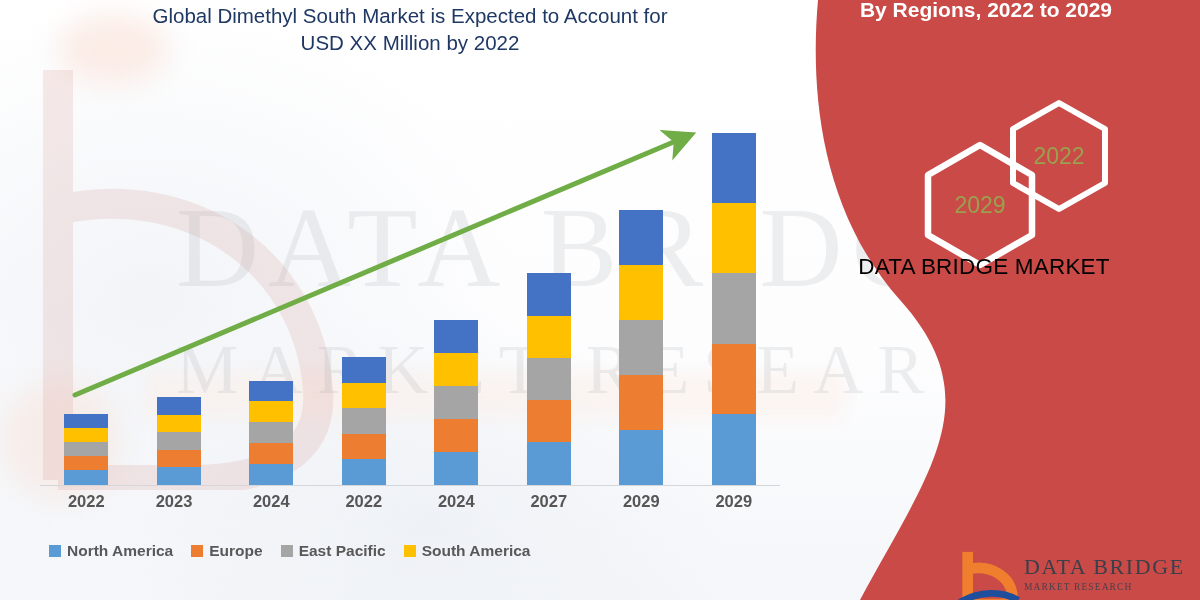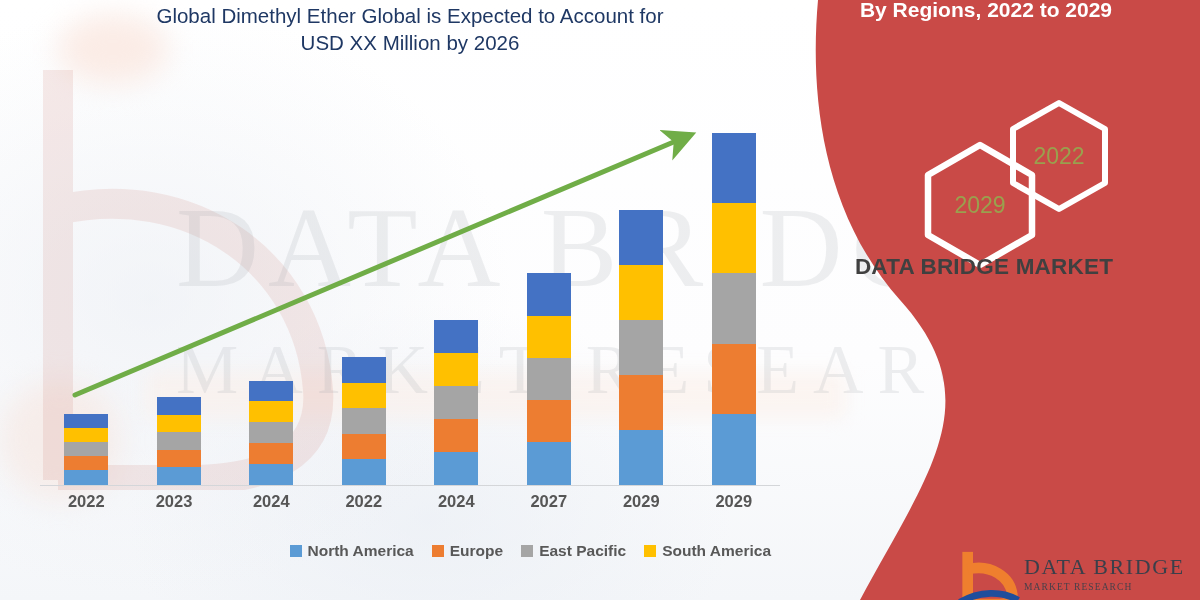--- a/index.html
+++ b/index.html
@@ -73,21 +73,21 @@
   
   .xlabels{position:absolute;left:40px;top:492px;width:740px;height:30px;}
   .xlabel{
     position:absolute;width:70px;text-align:center;
     font-size:16.5px;font-weight:bold;color:#565656;
   }
 
   
   .legend{
     position:absolute;left:40px;top:536px;width:740px;height:30px;
-    display:flex;align-items:center;justify-content:flex-end;gap:0px;
+    display:flex;align-items:center;justify-content:flex-start;gap:0px;
   }
   .legend-item{display:flex;align-items:center;margin:0 9px;}
   .legend-swatch{width:12px;height:12px;display:inline-block;margin-right:6px;}
   .legend-label{font-size:15.5px;font-weight:bold;color:#585858;white-space:nowrap;}
 
   
   .red-panel{
     position:absolute;right:0;top:0;width:420px;height:600px;
     pointer-events:none;
   }
@@ -103,21 +103,21 @@
     display:flex;align-items:center;justify-content:center;
     color:#9aa04e;font-size:24px;font-weight:400;
   }
   .hex svg{position:absolute;left:0;top:0;}
   .hex span{position:relative;z-index:2;}
   .hex.h2022{right:88px;top:98px;width:106px;height:116px;font-size:23px;}
   .hex.h2029{right:160px;top:140px;width:120px;height:130px;font-size:23px;}
 
   .brand{
     position:absolute;left:0;right:12px;top:252px;
-    text-align:center;color:#404040;font-size:22.5px;font-weight:bold;
+    text-align:center;color:#000000;font-size:22.5px;font-weight:normal;
     line-height:1.34;letter-spacing:.2px;
   }
   .brand .ln{display:block;}
 
   
   .footer-logo{position:absolute;right:12px;bottom:-8px;width:230px;height:64px;}
   .footer-logo .fl-text{
     position:absolute;left:66px;top:10px;
     font-family:"Liberation Serif","DejaVu Serif",serif;
     font-size:22px;color:#3a3f4a;letter-spacing:1.6px;white-space:nowrap;
@@ -139,22 +139,22 @@
   <div class="blob b3"></div>
 
   <svg class="wm-logo" viewBox="0 0 330 430">
     <path d="M40 10 L40 420" stroke="#c76a5e" stroke-width="30" fill="none"></path>
     <path d="M40 150 C 170 120, 290 200, 300 330 C 305 395, 250 420, 170 420 L 40 420" stroke="#c76a5e" stroke-width="30" fill="none"></path>
   </svg>
   <div class="wm-text l1">DATA BRIDGE</div>
   <div class="wm-text l2">MARKET RESEARCH</div>
 
   <div class="chart-title">
-    <span class="ln">Global Dimethyl Ether Global is Expected to Account for</span>
-    <span class="ln">USD XX Million by 2026</span>
+    <span class="ln">Global Dimethyl South Market is Expected to Account for</span>
+    <span class="ln">USD XX Million by 2022</span>
   </div>
 
   <div class="plot">
     <div class="bars" id="bars">
         <div class="bar-group" style="left: 24.25px;">
           <div class="seg" title="North America 2022" style="height: 14.08px; background: rgb(91, 155, 213);"></div>
           <div class="seg" title="Europe 2022" style="height: 14.08px; background: rgb(237, 125, 49);"></div>
           <div class="seg" title="Asia Pacific 2022" style="height: 14.08px; background: rgb(165, 165, 165);"></div>
           <div class="seg" title="South America 2022" style="height: 14.08px; background: rgb(255, 192, 0);"></div>
           <div class="seg" title="Middle East and Africa 2022" style="height: 14.08px; background: rgb(68, 114, 196);"></div>

